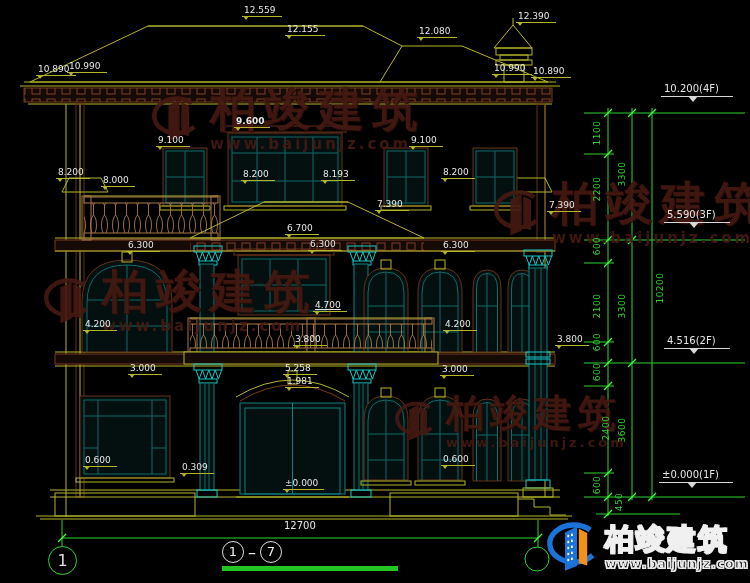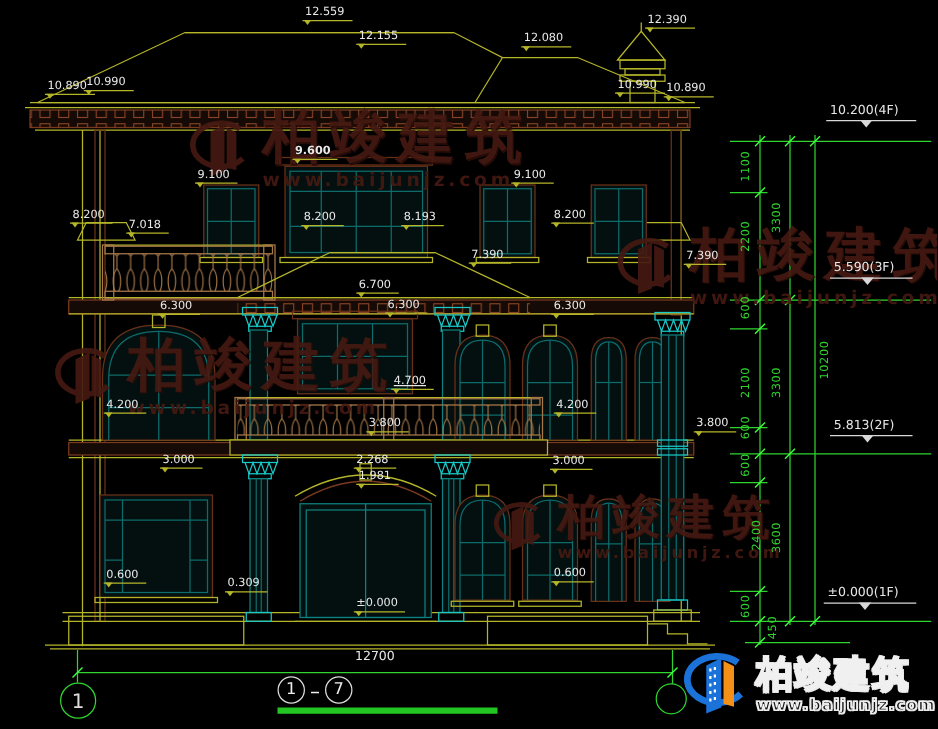--- a/index.html
+++ b/index.html
@@ -386,47 +386,47 @@
       <div class="dim" style="left: 417px; top: 26px;">12.080</div>
       <div class="dim" style="left: 516px; top: 11px;">12.390</div>
       <div class="dim" style="left: 36px; top: 64px;">10.890</div>
       <div class="dim" style="left: 67px; top: 61px;">10.990</div>
       <div class="dim" style="left: 492px; top: 63px;">10.990</div>
       <div class="dim" style="left: 531px; top: 66px;">10.890</div>
       <div class="dim" style="left: 234px; top: 116px; font-weight: bold;">9.600</div>
       <div class="dim" style="left: 156px; top: 135px;">9.100</div>
       <div class="dim" style="left: 409px; top: 135px;">9.100</div>
       <div class="dim" style="left: 56px; top: 167px;">8.200</div>
-      <div class="dim" style="left: 101px; top: 175px;">7.018</div>
+      <div class="dim" style="left: 101px; top: 175px;">8.000</div>
       <div class="dim" style="left: 241px; top: 169px;">8.200</div>
       <div class="dim" style="left: 281px; top: 169px; margin-left: 40px;">8.193</div>
       <div class="dim" style="left: 441px; top: 167px;">8.200</div>
       <div class="dim" style="left: 375px; top: 199px;">7.390</div>
       <div class="dim" style="left: 547px; top: 200px;">7.390</div>
       <div class="dim" style="left: 285px; top: 223px; text-align: center;">6.700</div>
       <div class="dim" style="left: 126px; top: 240px;">6.300</div>
       <div class="dim" style="left: 308px; top: 239px;">6.300</div>
       <div class="dim" style="left: 441px; top: 240px;">6.300</div>
       <div class="dim" style="left: 313px; top: 300px; text-decoration: underline;">4.700</div>
       <div class="dim" style="left: 83px; top: 319px;">4.200</div>
       <div class="dim" style="left: 443px; top: 319px;">4.200</div>
       <div class="dim" style="left: 293px; top: 334px;">3.800</div>
       <div class="dim" style="left: 555px; top: 334px;">3.800</div>
       <div class="dim" style="left: 128px; top: 363px;">3.000</div>
-      <div class="dim" style="left: 283px; top: 363px;">2.268</div>
+      <div class="dim" style="left: 283px; top: 363px;">5.258</div>
       <div class="dim" style="left: 285px; top: 376px;">1.981</div>
       <div class="dim" style="left: 440px; top: 364px;">3.000</div>
       <div class="dim" style="left: 83px; top: 455px;">0.600</div>
       <div class="dim" style="left: 180px; top: 462px;">0.309</div>
       <div class="dim" style="left: 283px; top: 478px;">±0.000</div>
       <div class="dim" style="left: 441px; top: 454px;">0.600</div>
       <div class="dim plain" style="left: 284px; top: 520px;">12700</div>
       <div class="lvl" style="left: 661px; top: 83px;">10.200(4F)</div>
       <div class="lvl" style="left: 664px; top: 209px;">5.590(3F)</div>
-      <div class="lvl" style="left: 664px; top: 335px;">5.813(2F)</div>
+      <div class="lvl" style="left: 664px; top: 335px;">4.516(2F)</div>
       <div class="lvl" style="left: 659px; top: 469px;">±0.000(1F)</div>
       <div class="gdim" style="left: 575px; top: 128px;">1100</div>
       <div class="gdim" style="left: 600px; top: 169px;">3300</div>
       <div class="gdim" style="left: 575px; top: 184px;">2200</div>
       <div class="gdim" style="left: 575px; top: 241px;">600</div>
       <div class="gdim" style="left: 575px; top: 301px;">2100</div>
       <div class="gdim" style="left: 600px; top: 301px;">3300</div>
       <div class="gdim" style="left: 638px; top: 283px;">10200</div>
       <div class="gdim" style="left: 575px; top: 337px;">600</div>
       <div class="gdim" style="left: 575px; top: 367px;">600</div>

